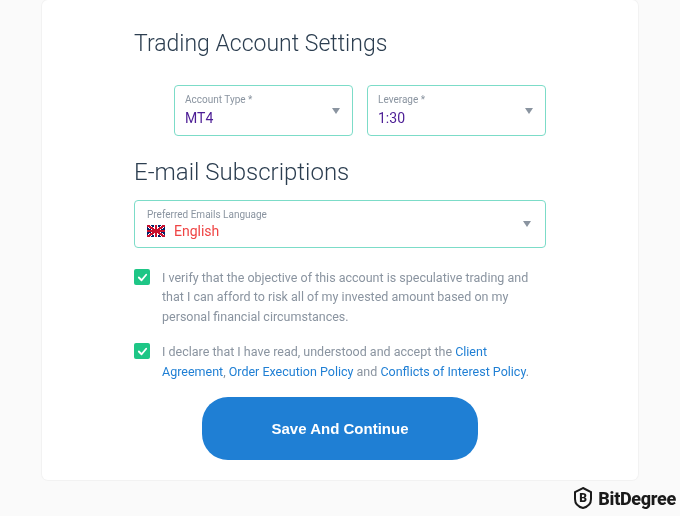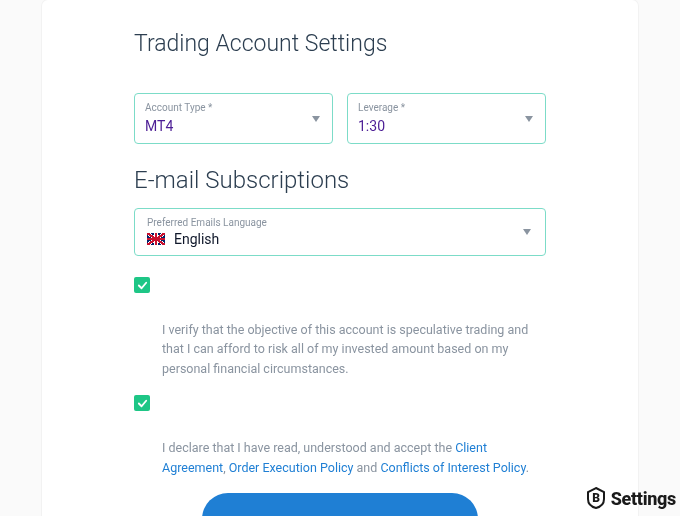--- a/index.html
+++ b/index.html
@@ -15,31 +15,32 @@
       background: #fff;
       border-radius: 6px;
       margin: 0 42px;
       padding: 30px 92px 20px 92px;
       box-shadow: 0 0 0 1px rgba(0,0,0,0.03);
     }
     h1 {
       font-size: 23px;
       font-weight: 300;
       color: #2c3e50;
-      margin-bottom: 36px;
+      margin-bottom: 28px;
     }
     h2 {
       font-size: 24px;
       font-weight: 300;
       color: #2c3e50;
       margin: 22px 0 14px 0;
     }
     .select-row {
       display: flex;
       gap: 14px;
+      margin-left: 40px;
     }
     .select-box {
       flex: 1;
       border: 1px solid #7CDCC8;
       border-radius: 4px;
       padding: 8px 10px;
       position: relative;
       cursor: pointer;
       background: #fff;
     }
@@ -82,21 +83,21 @@
     }
     .lang-select .inner { display: flex; flex-direction: column; }
     .lang-select .label {
       font-size: 10px;
       color: #8a94a0;
       margin-bottom: 3px;
     }
     .lang-select .value-row { display: flex; align-items: center; gap: 9px; }
     .lang-select .value {
       font-size: 14px;
-      color: #0f172a;
+      color: #ef4444;
     }
     .lang-select .chevron {
       position: absolute;
       right: 14px;
       top: 50%;
       transform: translateY(-50%);
       width: 0; height: 0;
       border-left: 4px solid transparent;
       border-right: 4px solid transparent;
       border-top: 6px solid #8a94a0;
@@ -140,21 +141,20 @@
       align-items: center;
       justify-content: center;
       margin-top: 1px;
       cursor: pointer;
     }
     .checkbox svg { width: 11px; height: 11px; }
     .checkbox-text {
       font-size: 12.5px;
       color: #8a94a0;
       line-height: 1.55;
-      margin-top: 44px;
     }
     .checkbox-text .link {
       color: #1f7fd4;
       cursor: pointer;
     }
     .submit-btn {
       display: block;
       margin: 8px auto 0 auto;
       background: #1f7fd4;
       color: #fff;
@@ -232,14 +232,14 @@
   </div>
 
   <button class="submit-btn">Save And Continue</button>
 </div>
 
 <div class="watermark">
   <svg viewBox="0 0 24 24">
     <path d="M12 2 L20 6 V13 C20 18 16 21 12 22 C8 21 4 18 4 13 V6 Z" fill="none" stroke="#1a1a1a" stroke-width="2"></path>
     <text x="12" y="16" text-anchor="middle" font-size="12" font-weight="900" fill="#1a1a1a">B</text>
   </svg>
-  <span>Settings</span>
+  <span>BitDegree</span>
 </div>
 
 </body></html>

